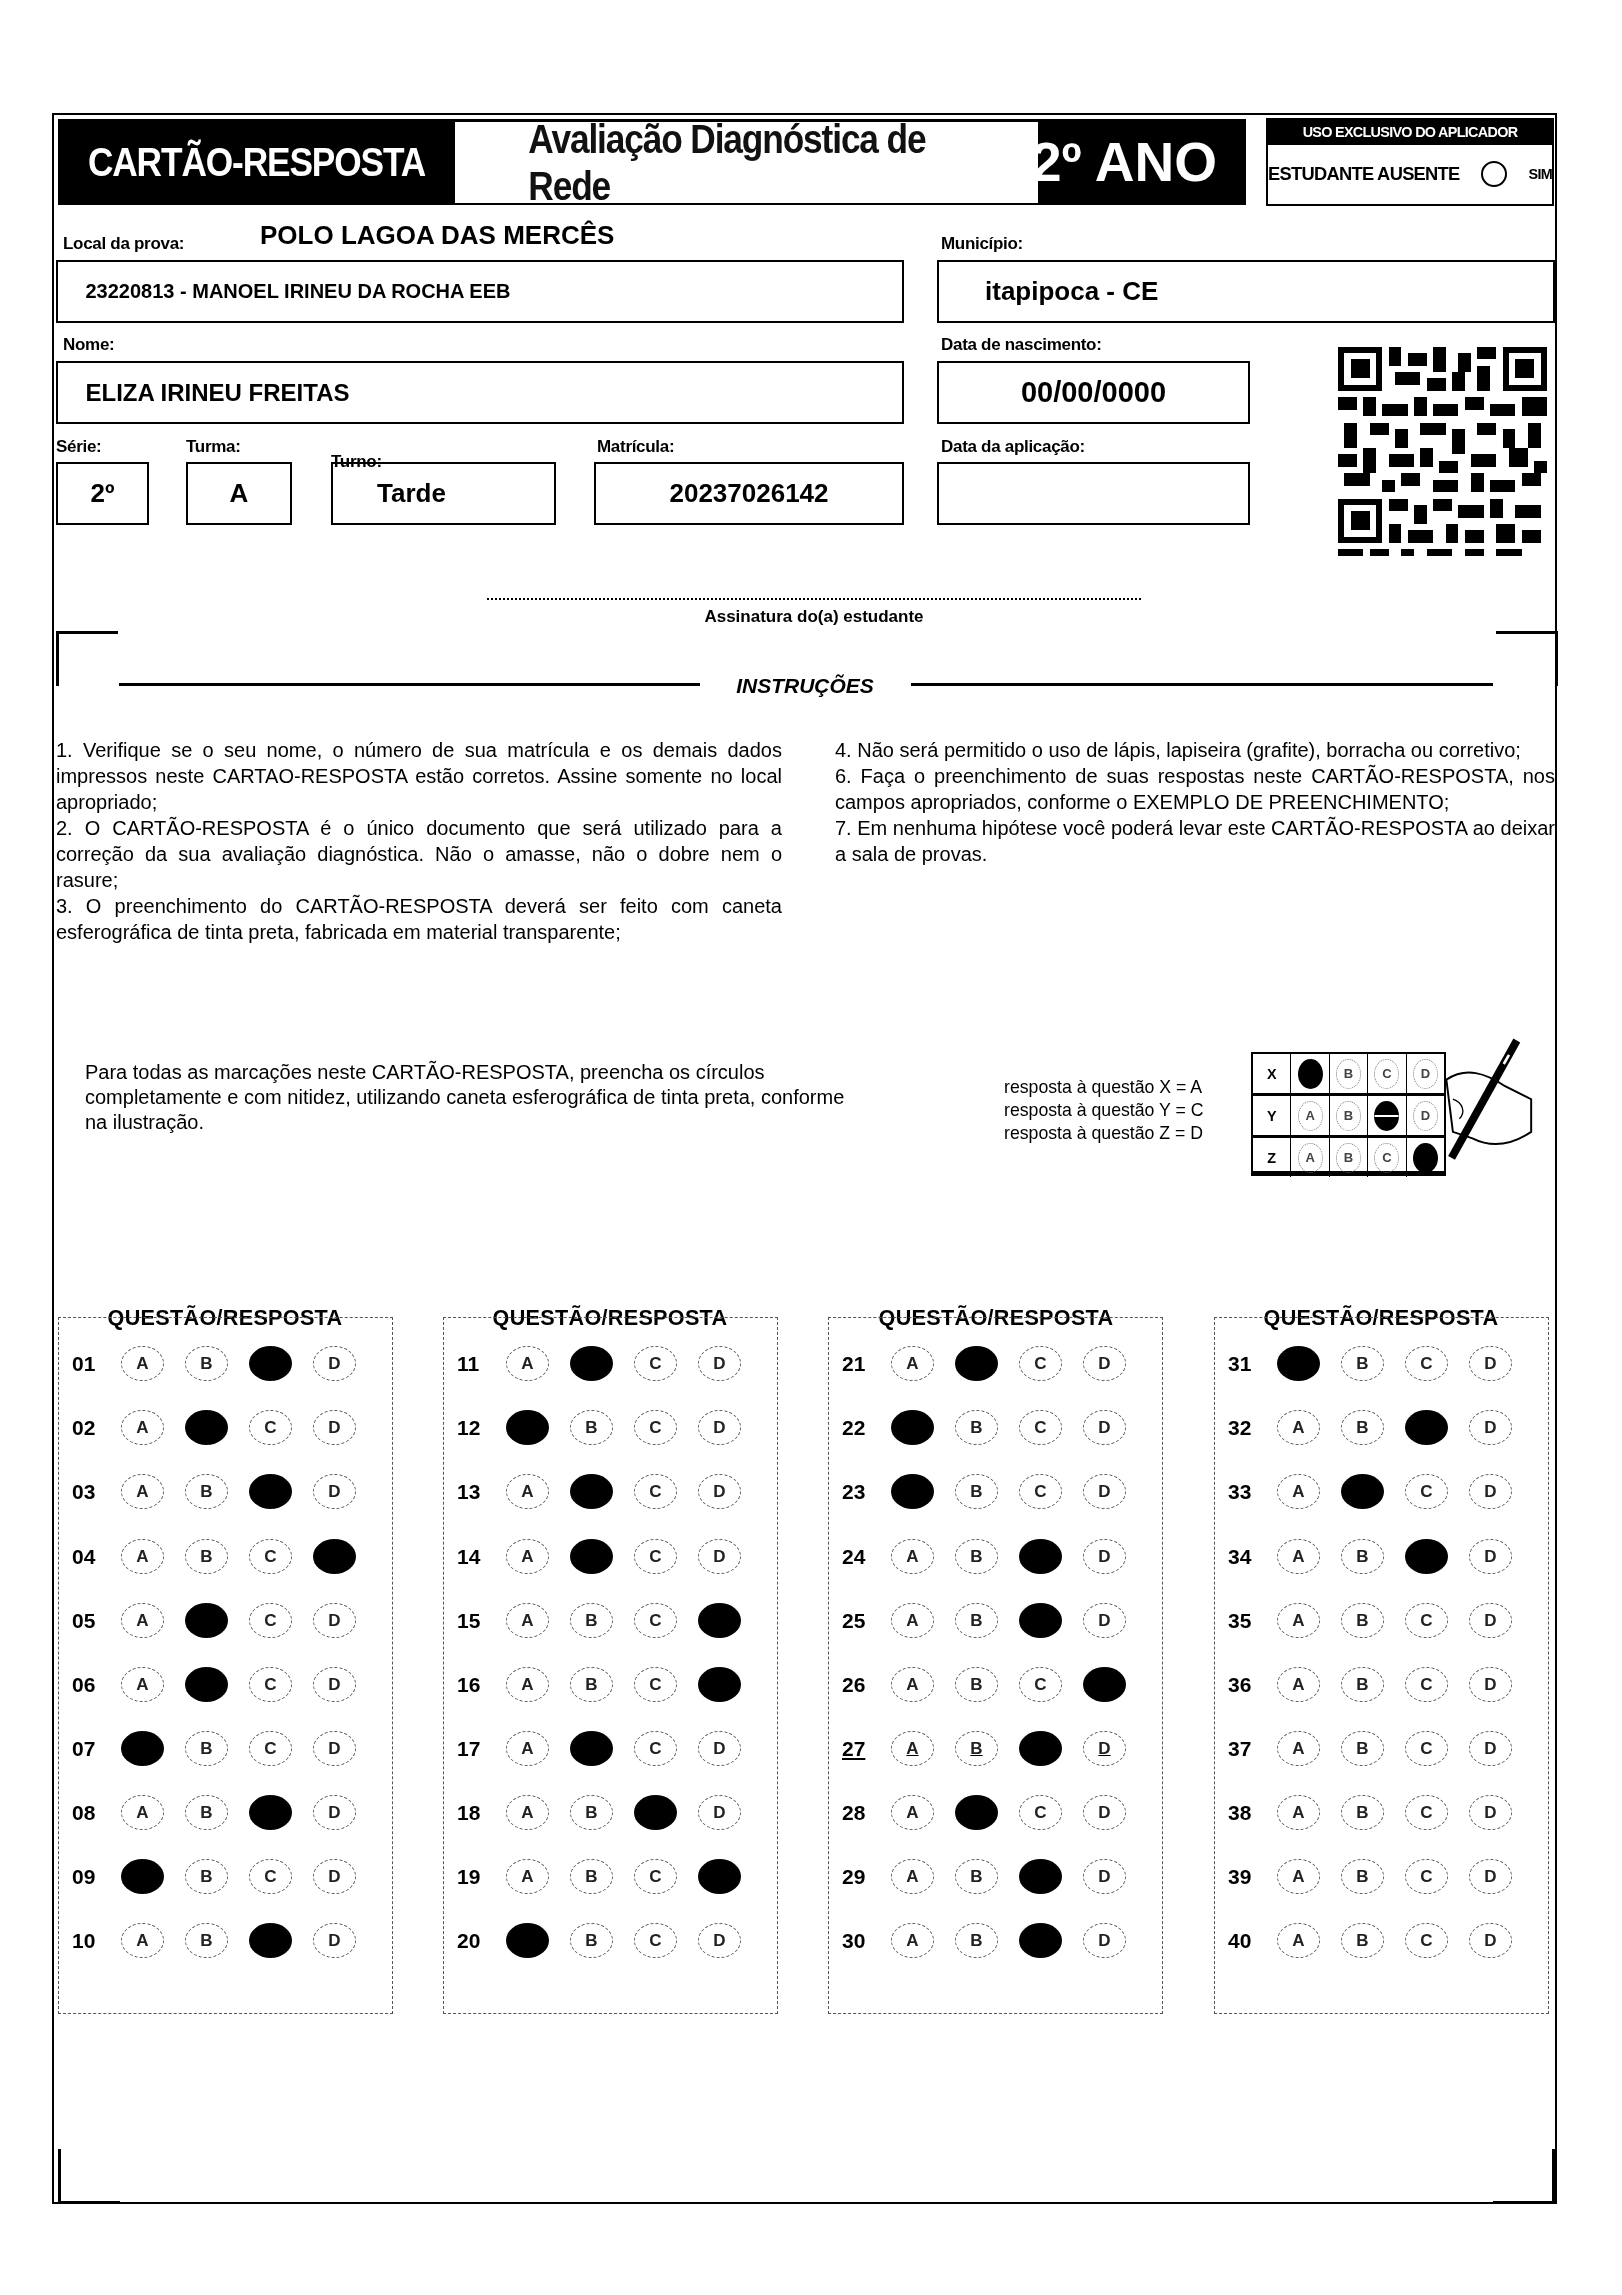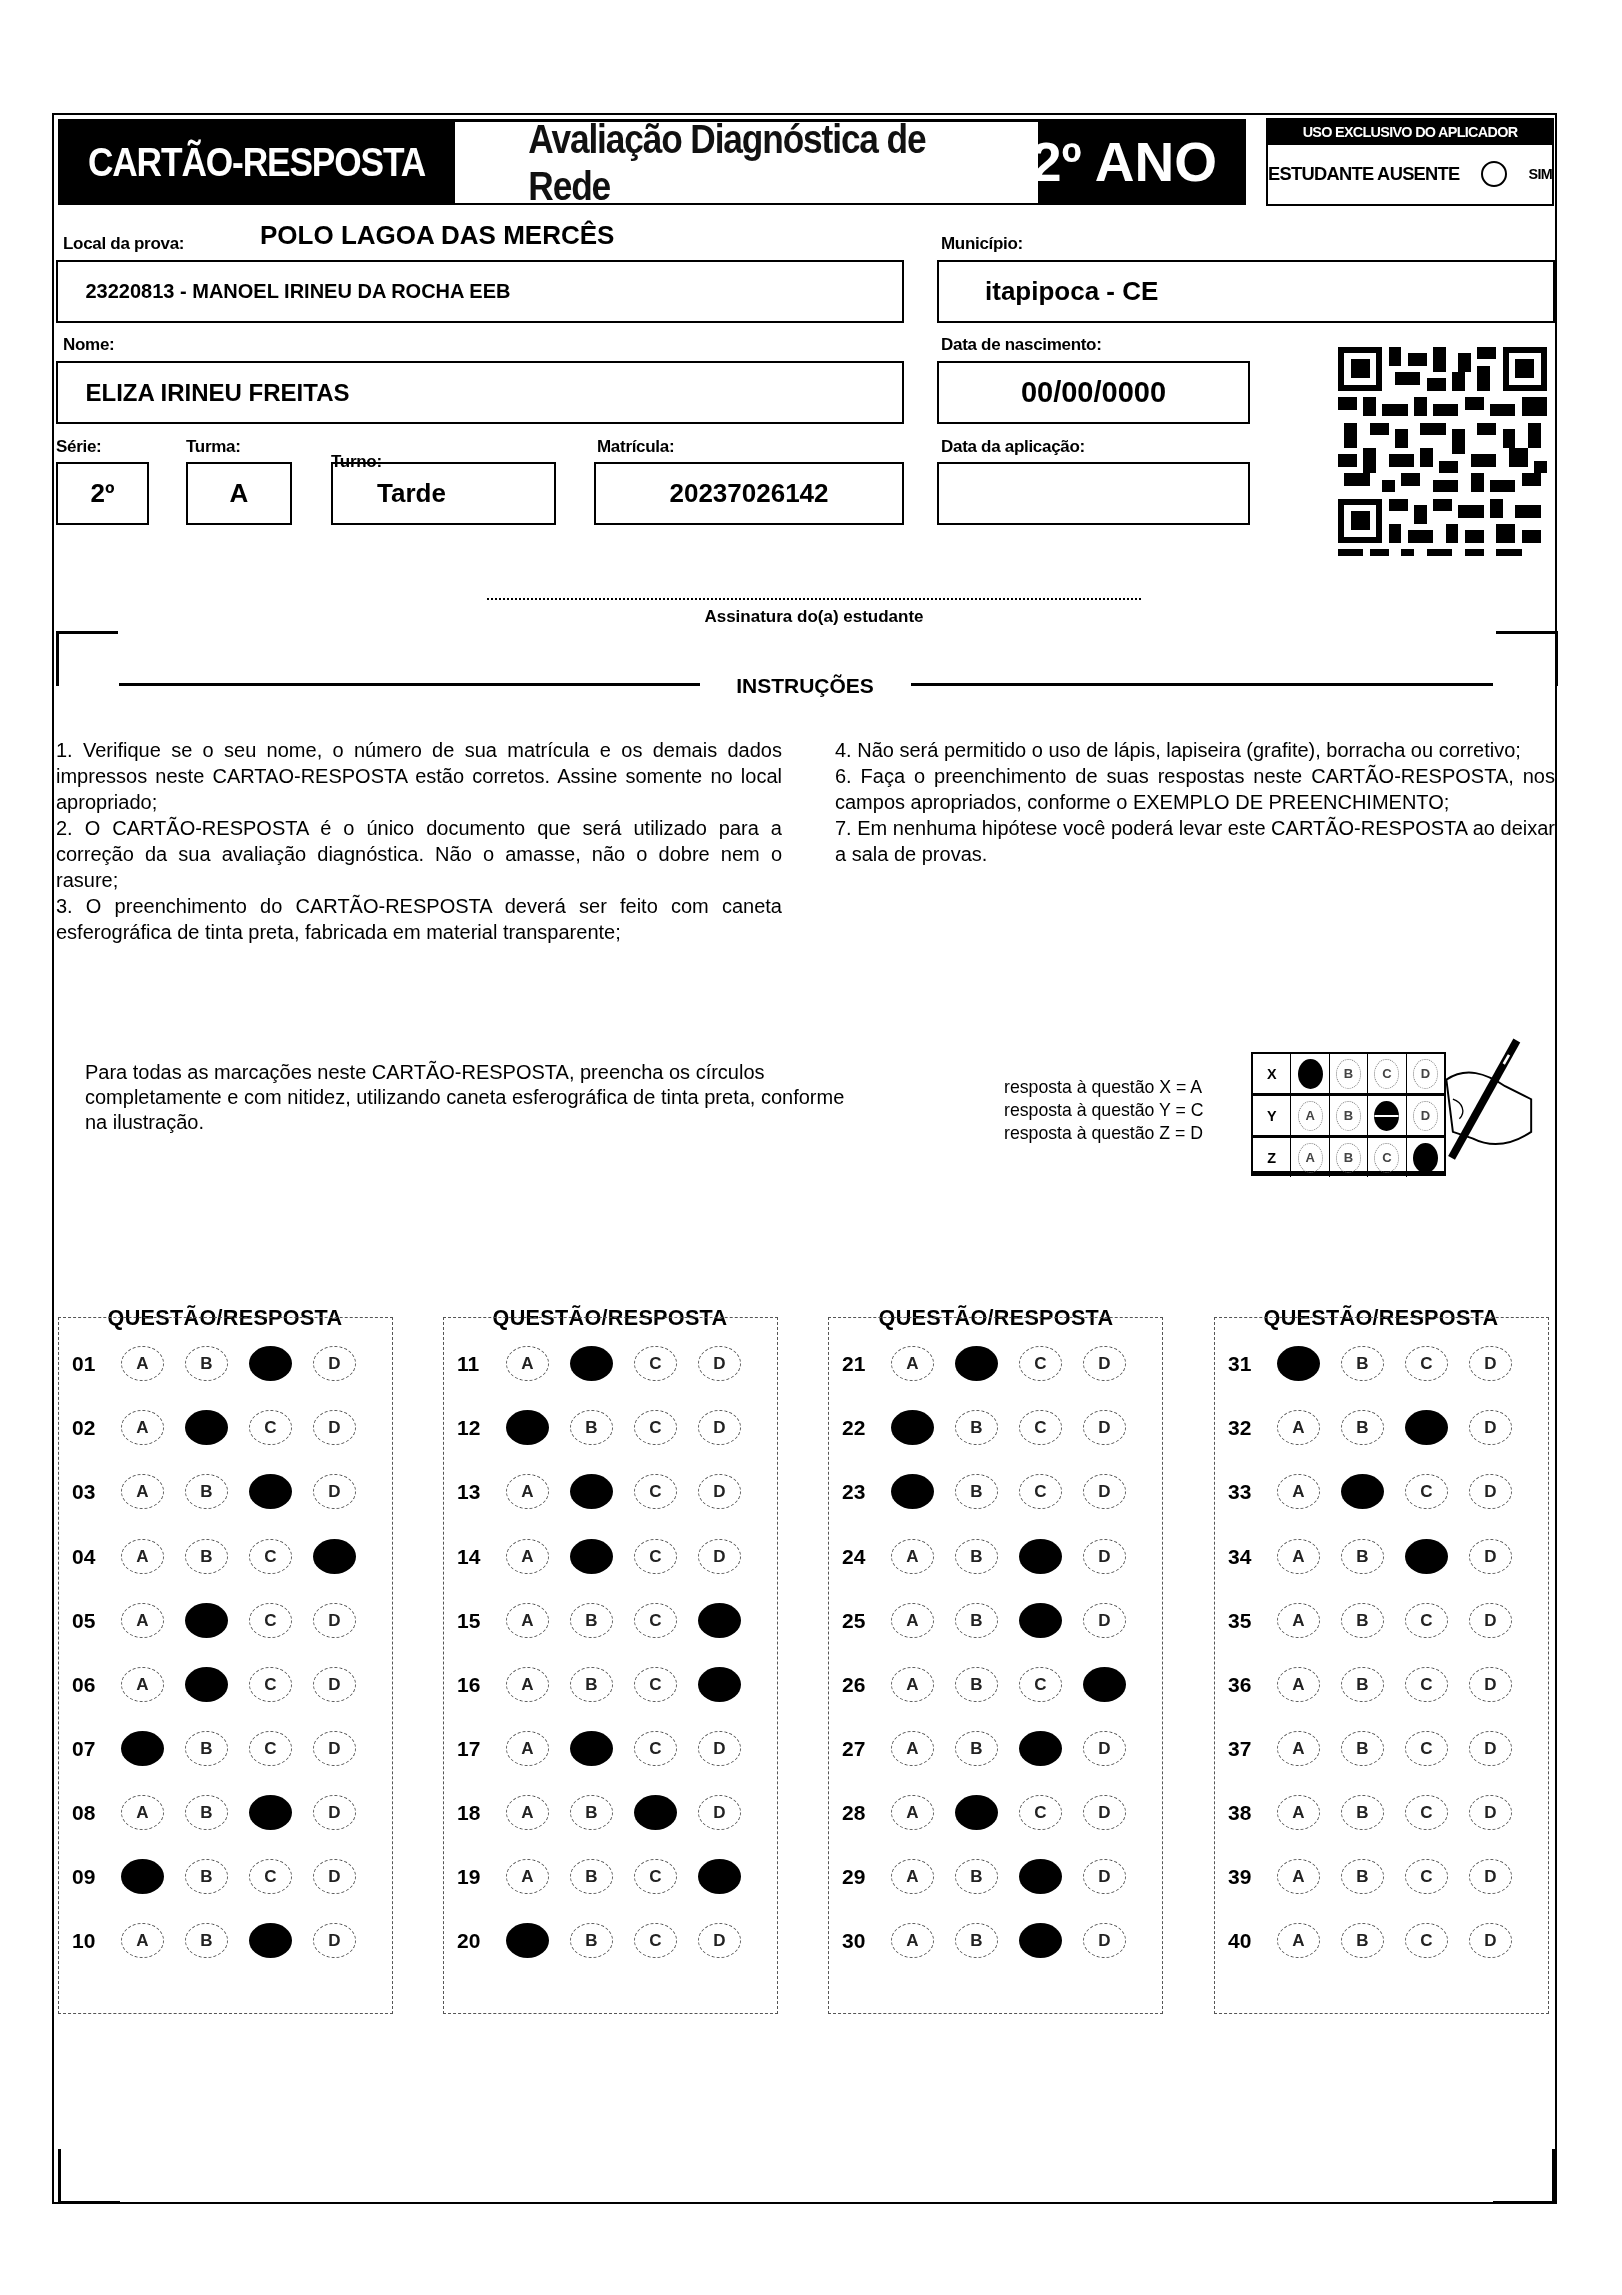--- a/index.html
+++ b/index.html
@@ -30,21 +30,21 @@
   .val-lg { font-size: 26px; }
   .val-md { font-size: 22px; }
 
   .qr { left: 1338px; top: 340px; width: 209px; height: 216px; }
 
   .sigline { left: 487px; top: 598px; width: 654px; border-top: 2.6px dotted #000; }
   .siglbl { left: 487px; top: 607px; width: 654px; text-align: center; font-size: 17px; font-weight: bold; }
 
   .corner { border-color: #000; border-style: solid; }
   .instr-line { height: 3.3px; background: #000; top: 683px; }
-  .instr-title { left: 687px; top: 674px; width: 236px; text-align: center; font-size: 21px; font-weight: bold; }
+  .instr-title { left: 687px; top: 674px; width: 236px; text-align: center; font-size: 21px; font-weight: bold; font-style: italic; }
 
   .instr-col { top: 737px; width: 726px; font-size: 20px; line-height: 26px; text-align: justify; font-weight: 500; }
   .instr-col p { margin: 0; }
 
   .para { left: 85px; top: 1060px; width: 785px; font-size: 20px; line-height: 25px; }
   .example-legend { left: 1004px; top: 1076px; font-size: 17.7px; line-height: 23px; }
   .ex-grid { left: 1251px; top: 1052px; width: 195px; height: 124px; border: 2.6px solid #000; box-sizing: border-box; border-bottom-width: 5.2px; }
   .ex-row { display: flex; height: 39px; }
   .ex-row.div { border-bottom: 3.9px solid #000; }
   .ex-cell { width: 38px; border-right: 1.3px solid #000; display: flex; align-items: center; justify-content: center; font-size: 14.4px; font-weight: bold; }
@@ -450,21 +450,21 @@
         <div class="bub filled">C</div>
         <div class="bub">D</div>
       </div>
       <div class="q-row" style="top: 347px;">
         <div class="q-num">26</div>
         <div class="bub">A</div>
         <div class="bub">B</div>
         <div class="bub">C</div>
         <div class="bub filled">D</div>
       </div>
-      <div class="q-row" style="top: 411px;">
+      <div class="q-row" style="top: 411px; text-decoration: underline;">
         <div class="q-num">27</div>
         <div class="bub">A</div>
         <div class="bub">B</div>
         <div class="bub filled">C</div>
         <div class="bub">D</div>
       </div>
       <div class="q-row" style="top: 475px;">
         <div class="q-num">28</div>
         <div class="bub">A</div>
         <div class="bub filled">B</div>

